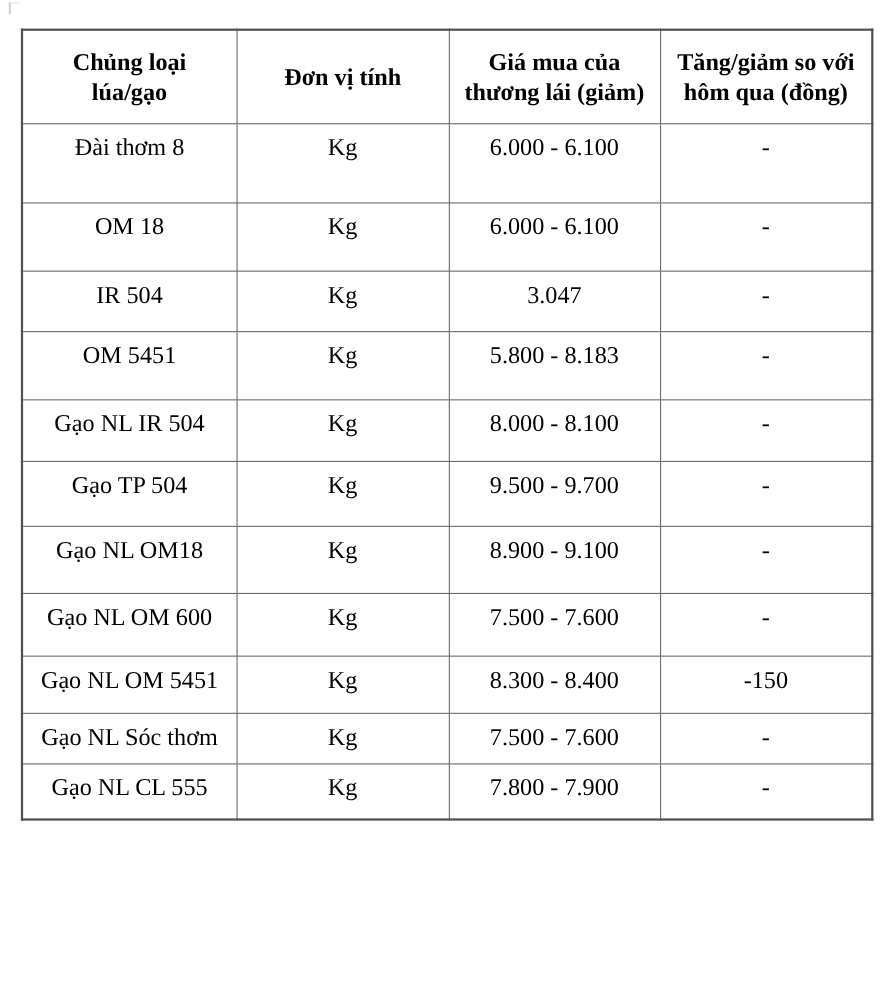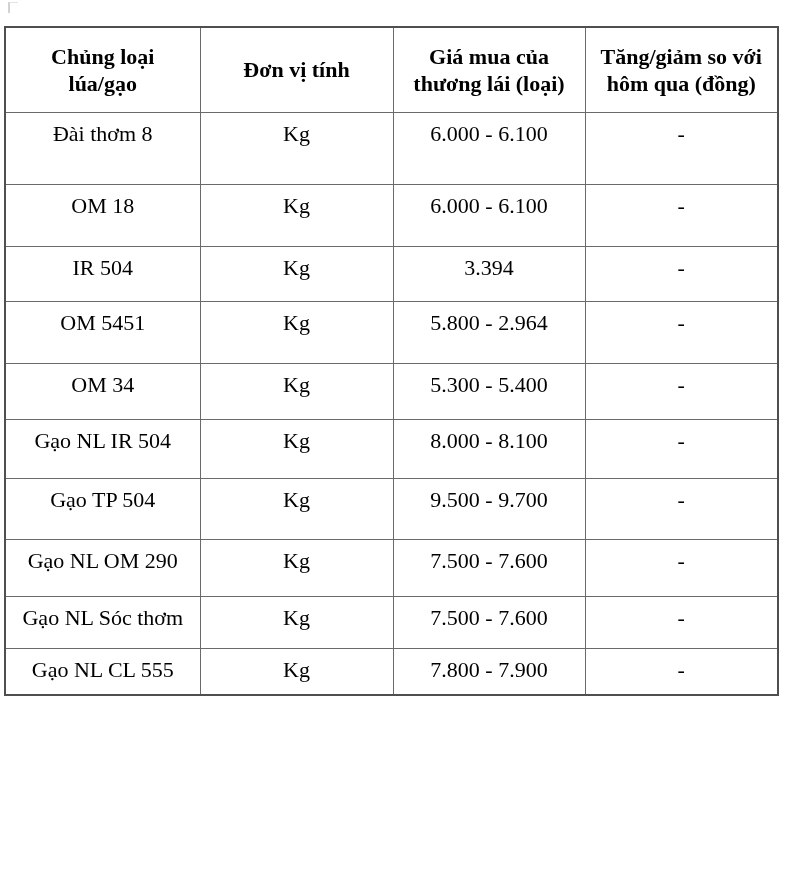--- a/index.html
+++ b/index.html
@@ -19,21 +19,21 @@
     position: absolute;
     left: 8px;
     top: 2px;
     width: 8px;
     height: 10px;
     border-left: 2px solid #d2d2d2;
     border-top: 1px solid #e3e3e3;
   }
   .table-wrap {
     position: absolute;
-    left: 4px;
+    left: 19px;
     top: 26px;
   }
   table.price-table {
     border-collapse: collapse;
     table-layout: fixed;
     width: 773px;
     border: 2px solid #4f4f4f;
   }
   .price-table th,
   .price-table td {
@@ -85,72 +85,78 @@
     <colgroup>
       <col class="c1">
         <col class="c2">
         <col class="c3">
         <col class="c4">
     </colgroup>
     <thead>
       <tr>
         <th>Chủng loại lúa/gạo</th>
         <th>Đơn vị tính</th>
-        <th>Giá mua của thương lái (loại)</th>
+        <th>Giá mua của thương lái (giảm)</th>
         <th>Tăng/giảm so với hôm qua (đồng)</th>
       </tr>
     </thead>
     <tbody>
       <tr>
         <td>Đài thơm 8</td>
         <td>Kg</td>
         <td>6.000 - 6.100</td>
         <td>-</td>
       </tr>
       <tr>
         <td>OM 18</td>
         <td>Kg</td>
         <td>6.000 - 6.100</td>
         <td>-</td>
       </tr>
       <tr>
         <td>IR 504</td>
         <td>Kg</td>
-        <td>3.394</td>
+        <td>3.047</td>
         <td>-</td>
       </tr>
       <tr>
         <td>OM 5451</td>
         <td>Kg</td>
-        <td>5.800 - 2.964</td>
-        <td>-</td>
-      </tr>
-      <tr>
-        <td>OM 34</td>
-        <td>Kg</td>
-        <td>5.300 - 5.400</td>
+        <td>5.800 - 8.183</td>
         <td>-</td>
       </tr>
       <tr>
         <td>Gạo NL IR 504</td>
         <td>Kg</td>
         <td>8.000 - 8.100</td>
         <td>-</td>
       </tr>
       <tr>
         <td>Gạo TP 504</td>
         <td>Kg</td>
         <td>9.500 - 9.700</td>
         <td>-</td>
       </tr>
       <tr>
-        <td>Gạo NL OM 290</td>
+        <td>Gạo NL OM18</td>
+        <td>Kg</td>
+        <td>8.900 - 9.100</td>
+        <td>-</td>
+      </tr>
+      <tr>
+        <td>Gạo NL OM 600</td>
         <td>Kg</td>
         <td>7.500 - 7.600</td>
         <td>-</td>
+      </tr>
+      <tr>
+        <td>Gạo NL OM 5451</td>
+        <td>Kg</td>
+        <td>8.300 - 8.400</td>
+        <td>-150</td>
       </tr>
       <tr>
         <td>Gạo NL Sóc thơm</td>
         <td>Kg</td>
         <td>7.500 - 7.600</td>
         <td>-</td>
       </tr>
       <tr>
         <td>Gạo NL CL 555</td>
         <td>Kg</td>

